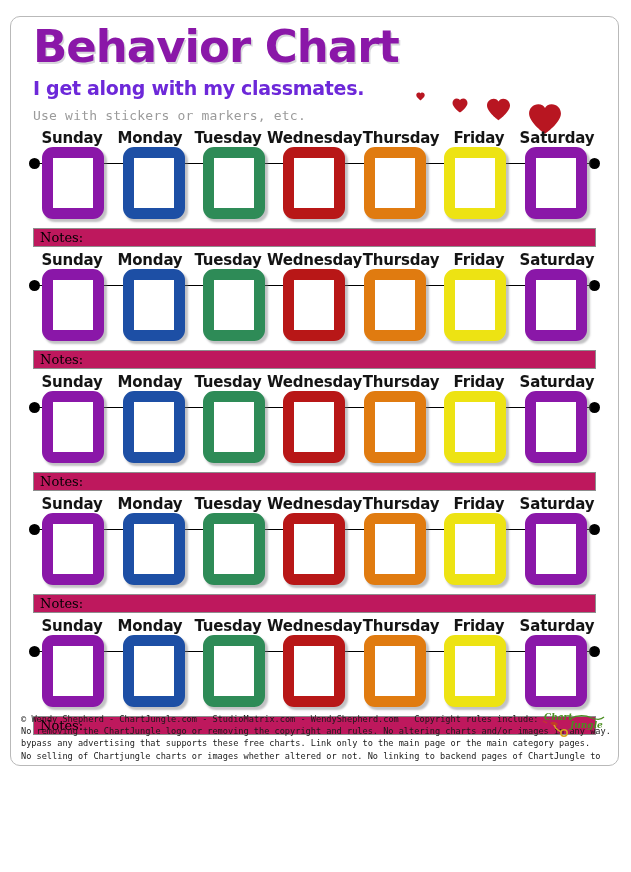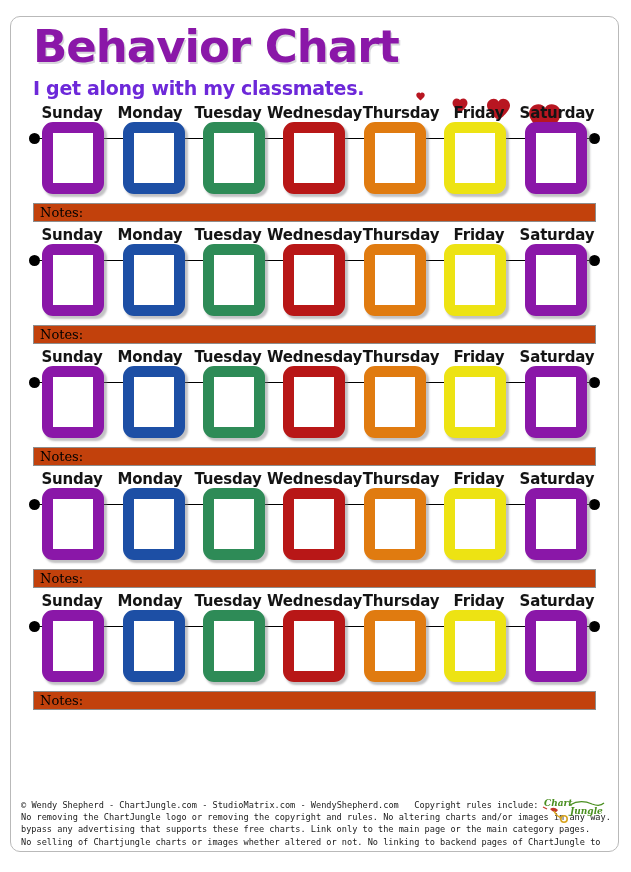--- a/index.html
+++ b/index.html
@@ -1,19 +1,19 @@
 <!DOCTYPE html>
 <html><head>
 <meta charset="utf-8">
 <style>
   html,body{margin:0;padding:0;background:#ffffff;}
   body{width:631px;height:872px;font-family:"DejaVu Sans",sans-serif;overflow:hidden;}
 
   #page{
-    position:absolute;left:10px;top:16px;width:609px;height:836px;
+    position:absolute;left:10px;top:16px;width:609px;height:750px;
     border:1px solid #b9b9b9;border-radius:10px;background:#fff;box-sizing:border-box;
   }
 
   
   .hdr{position:relative;padding:4px 0 0 22px;}
   .title{
     font-family:"DejaVu Sans",sans-serif;font-weight:bold;font-size:45px;line-height:52px;
     color:#8A17A8;letter-spacing:-1px;margin:0;
     text-shadow:1.5px 1.5px 0 rgba(150,150,160,.38);
   }
@@ -46,21 +46,21 @@
   .dot.l{left:0px;}
   .dot.r{right:0px;}
   .boxes{position:absolute;left:4px;right:4px;top:0;display:flex;}
   .cell{flex:1 1 0;display:flex;justify-content:center;}
   .box{
     width:62px;height:72px;box-sizing:border-box;border-style:solid;border-width:11px;
     border-radius:11px;background:#fff;
     box-shadow:2.5px 3px 2px rgba(120,120,125,.45);
   }
   .notes{
-    margin:3px 4px 0 4px;height:19px;background:#c2410c;border:1px solid #8d8d8d;
+    margin:3px 4px 0 4px;height:19px;background:#be185d;border:1px solid #8d8d8d;
     box-sizing:border-box;display:flex;align-items:center;padding-left:6px;
   }
   .notes span{
     font-family:"DejaVu Serif",serif;font-size:13px;color:#000;font-weight:normal;
   }
 
   
   .footer{position:absolute;left:0;right:0;bottom:0;padding:0 10px 3px 10px;box-sizing:border-box;}
   .fline1{
     font-family:"DejaVu Sans Mono",monospace;font-size:8.6px;line-height:12px;color:#1a1a1a;
@@ -74,20 +74,21 @@
   .logo{position:absolute;right:6px;bottom:26px;width:72px;height:30px;margin-top:27px;}
 </style>
 </head>
 <body>
 
 <div id="page">
 
   <div class="hdr">
     <h1 class="title">Behavior Chart</h1>
     <div class="subtitle">I get along with my classmates.</div>
+    <div class="usetext">Use  with stickers or markers, etc.</div>
 
     <div class="hearts">
       <span class="heart" style="left:6px;bottom:34px;">
         <svg width="9" height="9" viewBox="0 0 32 30">
             <path d="M16 29C16 29 1 18.5 1 9.8 1 4.9 4.9 1 9.7 1c3 0 5.3 1.6 6.3 3.6C17 2.6 19.3 1 22.3 1 27.1 1 31 4.9 31 9.8 31 18.5 16 29 16 29z" fill="#B81621"></path>
           </svg>
       </span>
       <span class="heart" style="left:42px;bottom:22px;">
         <svg width="16" height="15" viewBox="0 0 32 30">
             <path d="M16 29C16 29 1 18.5 1 9.8 1 4.9 4.9 1 9.7 1c3 0 5.3 1.6 6.3 3.6C17 2.6 19.3 1 22.3 1 27.1 1 31 4.9 31 9.8 31 18.5 16 29 16 29z" fill="#B81621"></path>

